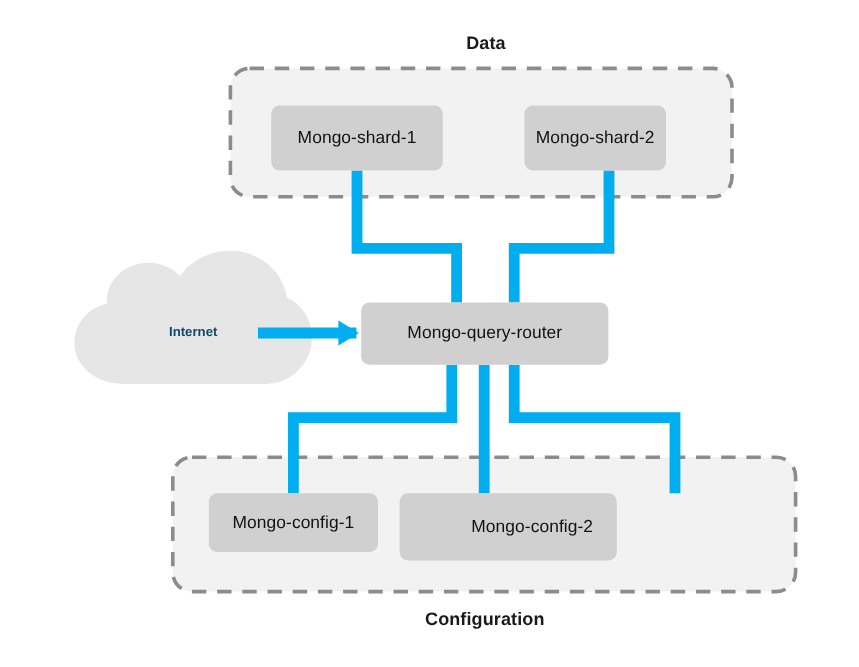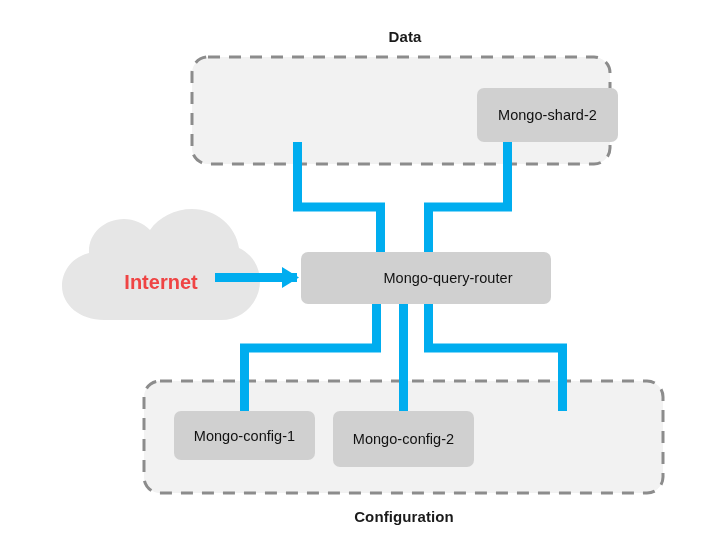--- a/index.html
+++ b/index.html
@@ -42,23 +42,23 @@
     display: flex;
     align-items: center;
     justify-content: center;
     font-size: 14.5px;
     color: #111111;
     white-space: nowrap;
     letter-spacing: 0.05px;
   }
   .cloud-label {
     position: absolute;
-    font-size: 20px;
+    font-size: 11px;
     font-weight: bold;
-    color: #ef4444;
+    color: #0c4a6e;
     text-align: center;
     white-space: nowrap;
   }
 </style>
 </head>
 <body>
 
 <div id="canvas">
 
   <svg class="layer" viewBox="0 0 716 556" xmlns="http://www.w3.org/2000/svg">
@@ -98,31 +98,34 @@
       <polygon points="299,277.5 282,267 282,288" fill="#00ADEF"></polygon>
     </g>
   </svg>
 
   <div class="group-label" style="left:334px; top:508px; width:140px;">Configuration</div>
 
   <div class="group-label" style="left:355px; top:28px; width:100px;">Data</div>
 
   <div class="cloud-label" style="left:101px; top:271px; width:120px;">Internet</div>
 
+  <div class="node-box" style="left:226px; top:88px; width:143px; height:54px;">
+    <span>Mongo-shard-1</span>
+  </div>
 
-  <div class="node-box" style="left:437px; top:88px; width:141px; height:54px;margin-left:40px;">
+  <div class="node-box" style="left:437px; top:88px; width:118px; height:54px;">
     <span>Mongo-shard-2</span>
   </div>
 
-  <div class="node-box" style="left:301px; top:252px; width:206px; height:52px;padding-left:44px;">
+  <div class="node-box" style="left:301px; top:252px; width:206px; height:52px;">
     <span>Mongo-query-router</span>
   </div>
 
   <div class="node-box" style="left:174px; top:411px; width:141px; height:49px;">
     <span>Mongo-config-1</span>
   </div>
 
-  <div class="node-box" style="left:333px; top:411px; width:141px; height:56px;">
+  <div class="node-box" style="left:333px; top:411px; width:141px; height:56px;padding-left:40px;">
     <span>Mongo-config-2</span>
   </div>
 
 
 </div>
 
 </body></html>

